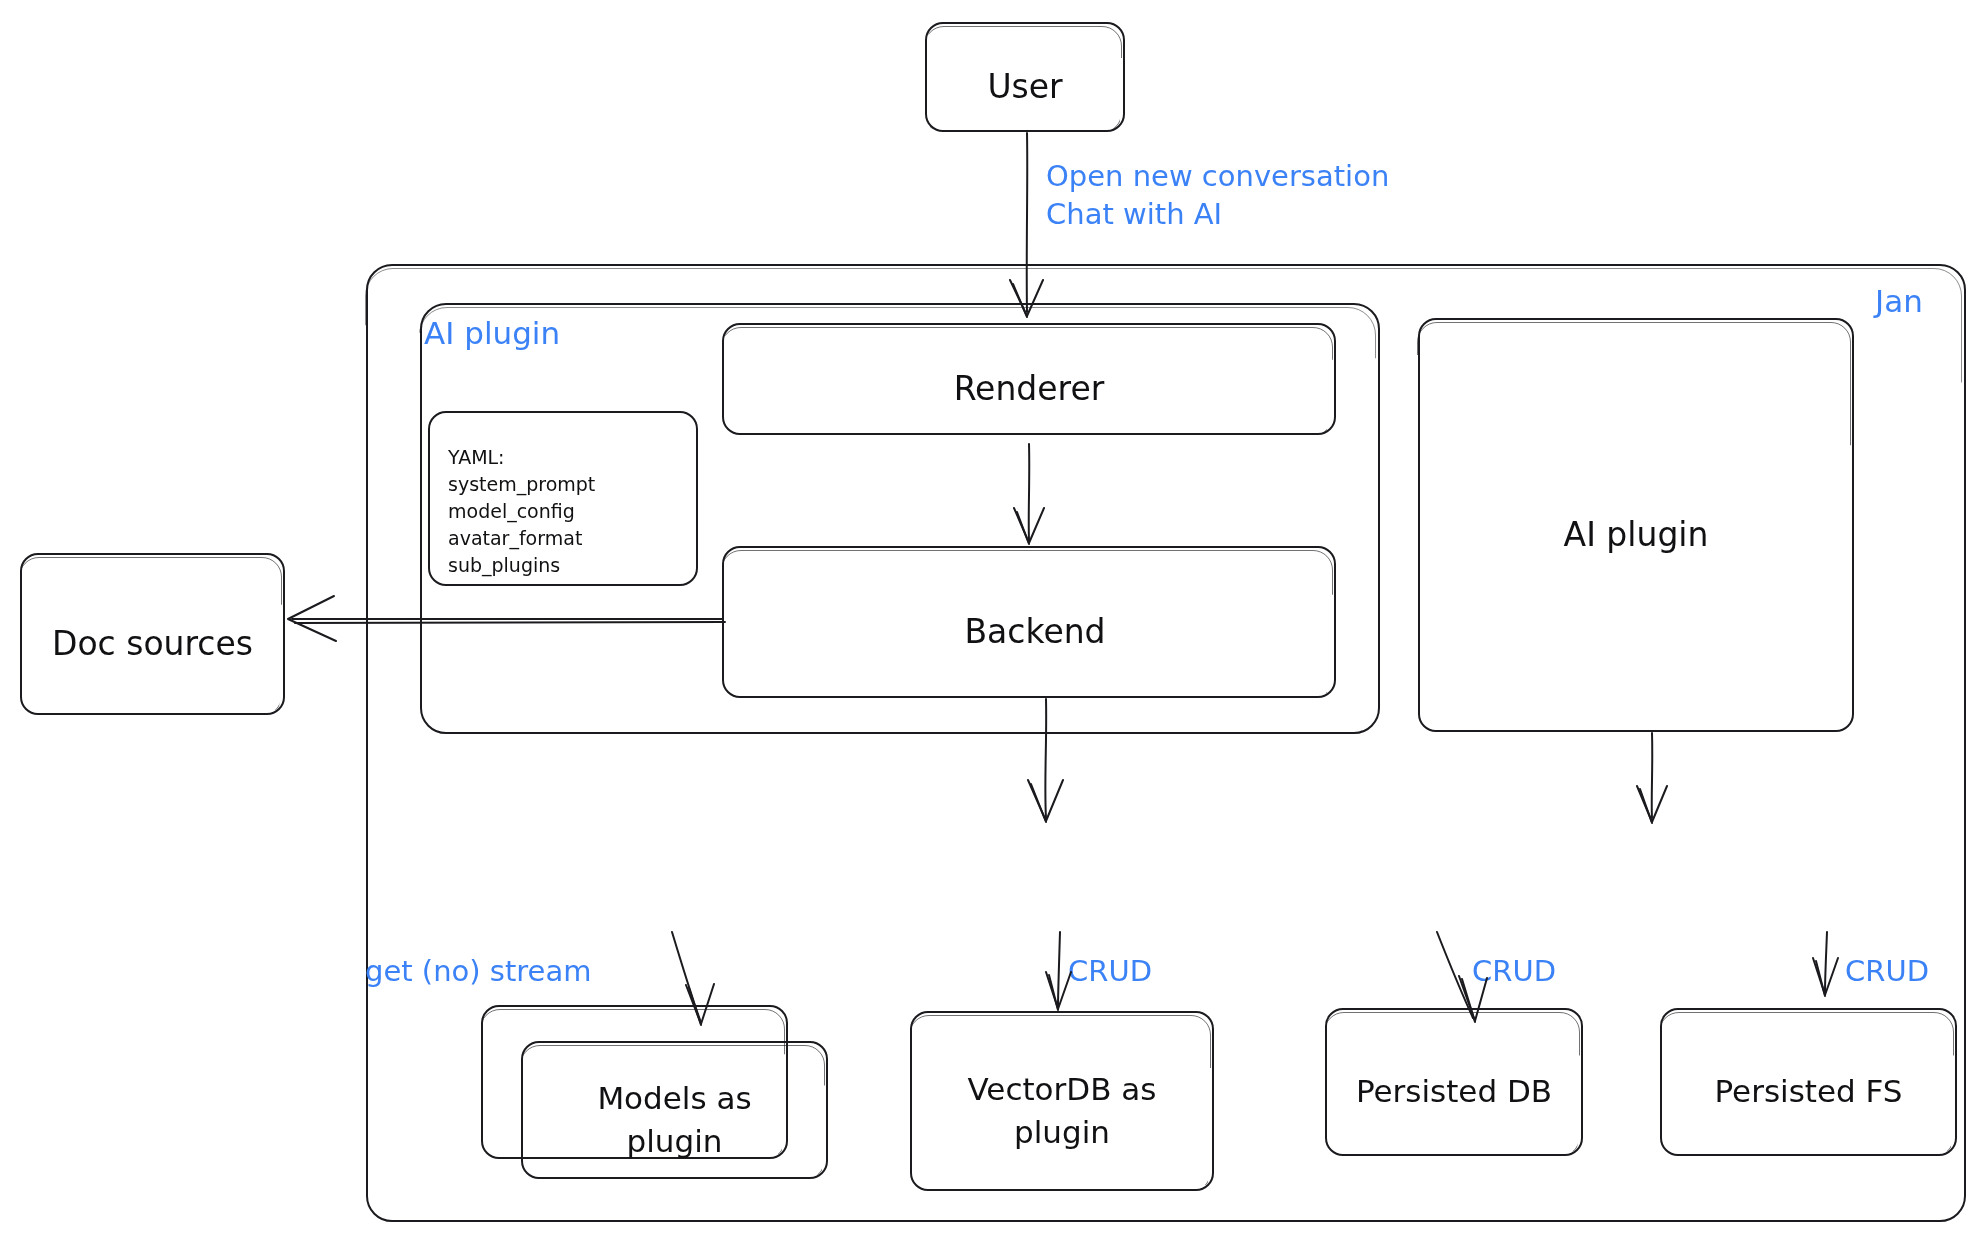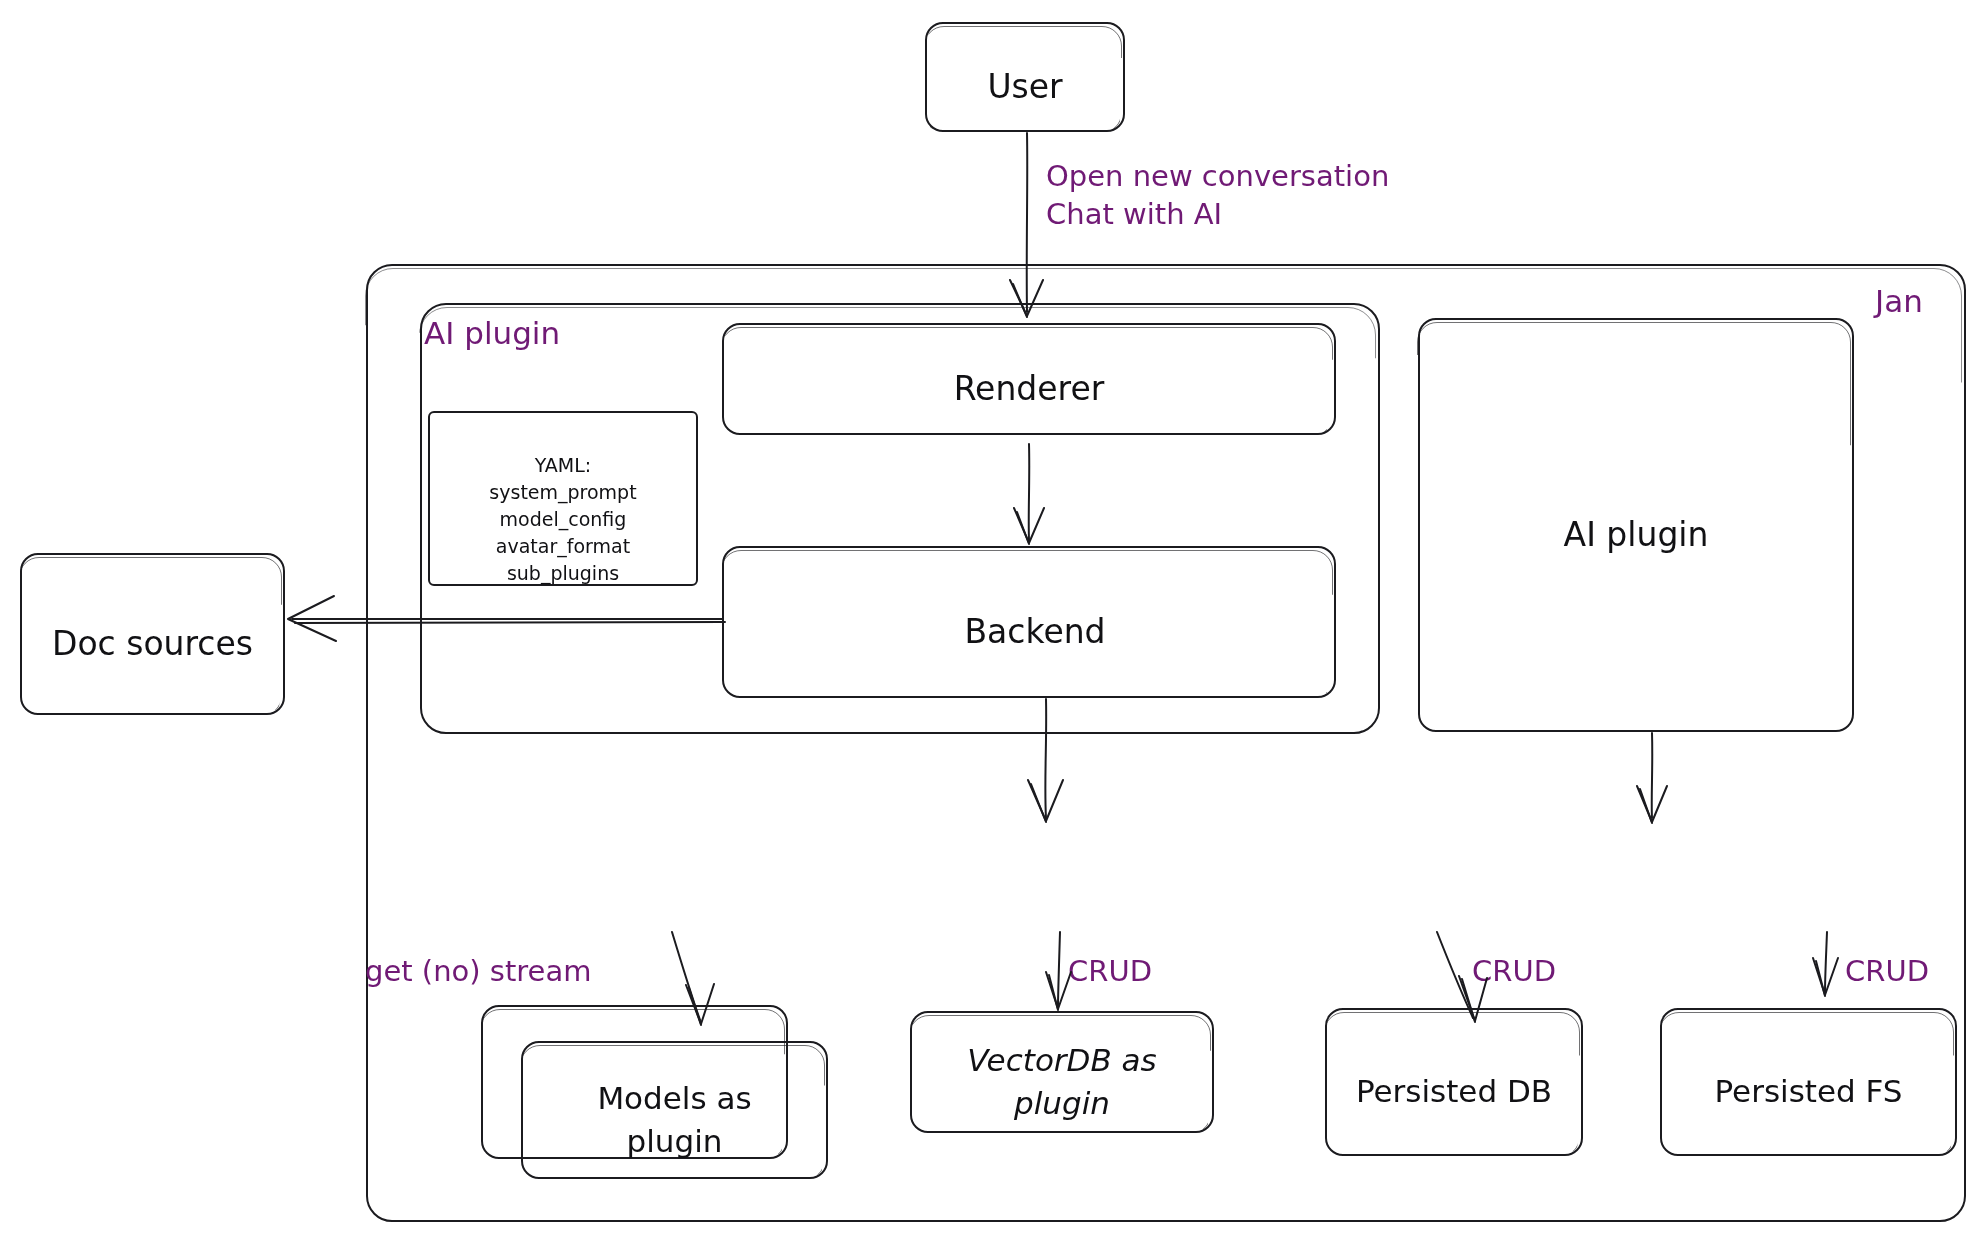--- a/index.html
+++ b/index.html
@@ -61,21 +61,21 @@
     right: 2px;
     bottom: -3px;
     border: 1.3px solid #1b1b1f;
     border-radius: 28px;
     pointer-events: none;
     opacity: .5;
     clip-path: polygon(0 0, 100% 0, 100% 12%, 98.5% 12%, 98.5% 99%, 1.5% 99%, 1.5% 6%, 0 6%);
   }
   .label {
     position: absolute;
-    color: #701a75;
+    color: #3b82f6;
     white-space: pre;
     line-height: 1.32;
     font-family: "DejaVu Sans", sans-serif;
   }
   .node-text {
     pointer-events: none;
     white-space: pre-line;
     line-height: 1.4;
     margin-top: 20px;
   }
@@ -95,23 +95,23 @@
     stroke: #1b1b1f;
     stroke-width: 2;
     fill: none;
     stroke-linecap: round;
     stroke-linejoin: round;
   }
   .yamlbox {
     position: absolute;
     box-sizing: border-box;
     border: 2.2px solid #1b1b1f;
-    border-radius: 6px;
-    padding: 12px 18px;
-    text-align: center;
+    border-radius: 18px;
+    padding: 4px 18px;
+    text-align: left;
     line-height: 1.42;
     font-size: 19px;
     color: #111114;
     white-space: pre-line;
   }
 </style>
 </head>
 <body>
 
 <div id="canvas">
@@ -153,21 +153,21 @@
     <span class="node-text">Doc sources</span>
   </div>
 
 
   <div class="node" style="left:481px; top:1005px; width:307px; height:154px;"></div>
   <div class="node t-lg" style="left:521px; top:1041px; width:307px; height:138px;">
     <span class="node-text">Models as
 plugin</span>
   </div>
 
-  <div class="node t-lg" style="left:910px; top:1011px; width:304px; height:122px;font-style:italic;">
+  <div class="node t-lg" style="left:910px; top:1011px; width:304px; height:180px;">
     <span class="node-text">VectorDB as
 plugin</span>
   </div>
 
   <div class="node t-lg" style="left:1325px; top:1008px; width:258px; height:148px;">
     <span class="node-text">Persisted DB</span>
   </div>
 
   <div class="node t-lg" style="left:1660px; top:1008px; width:297px; height:148px;">
     <span class="node-text">Persisted FS</span>

